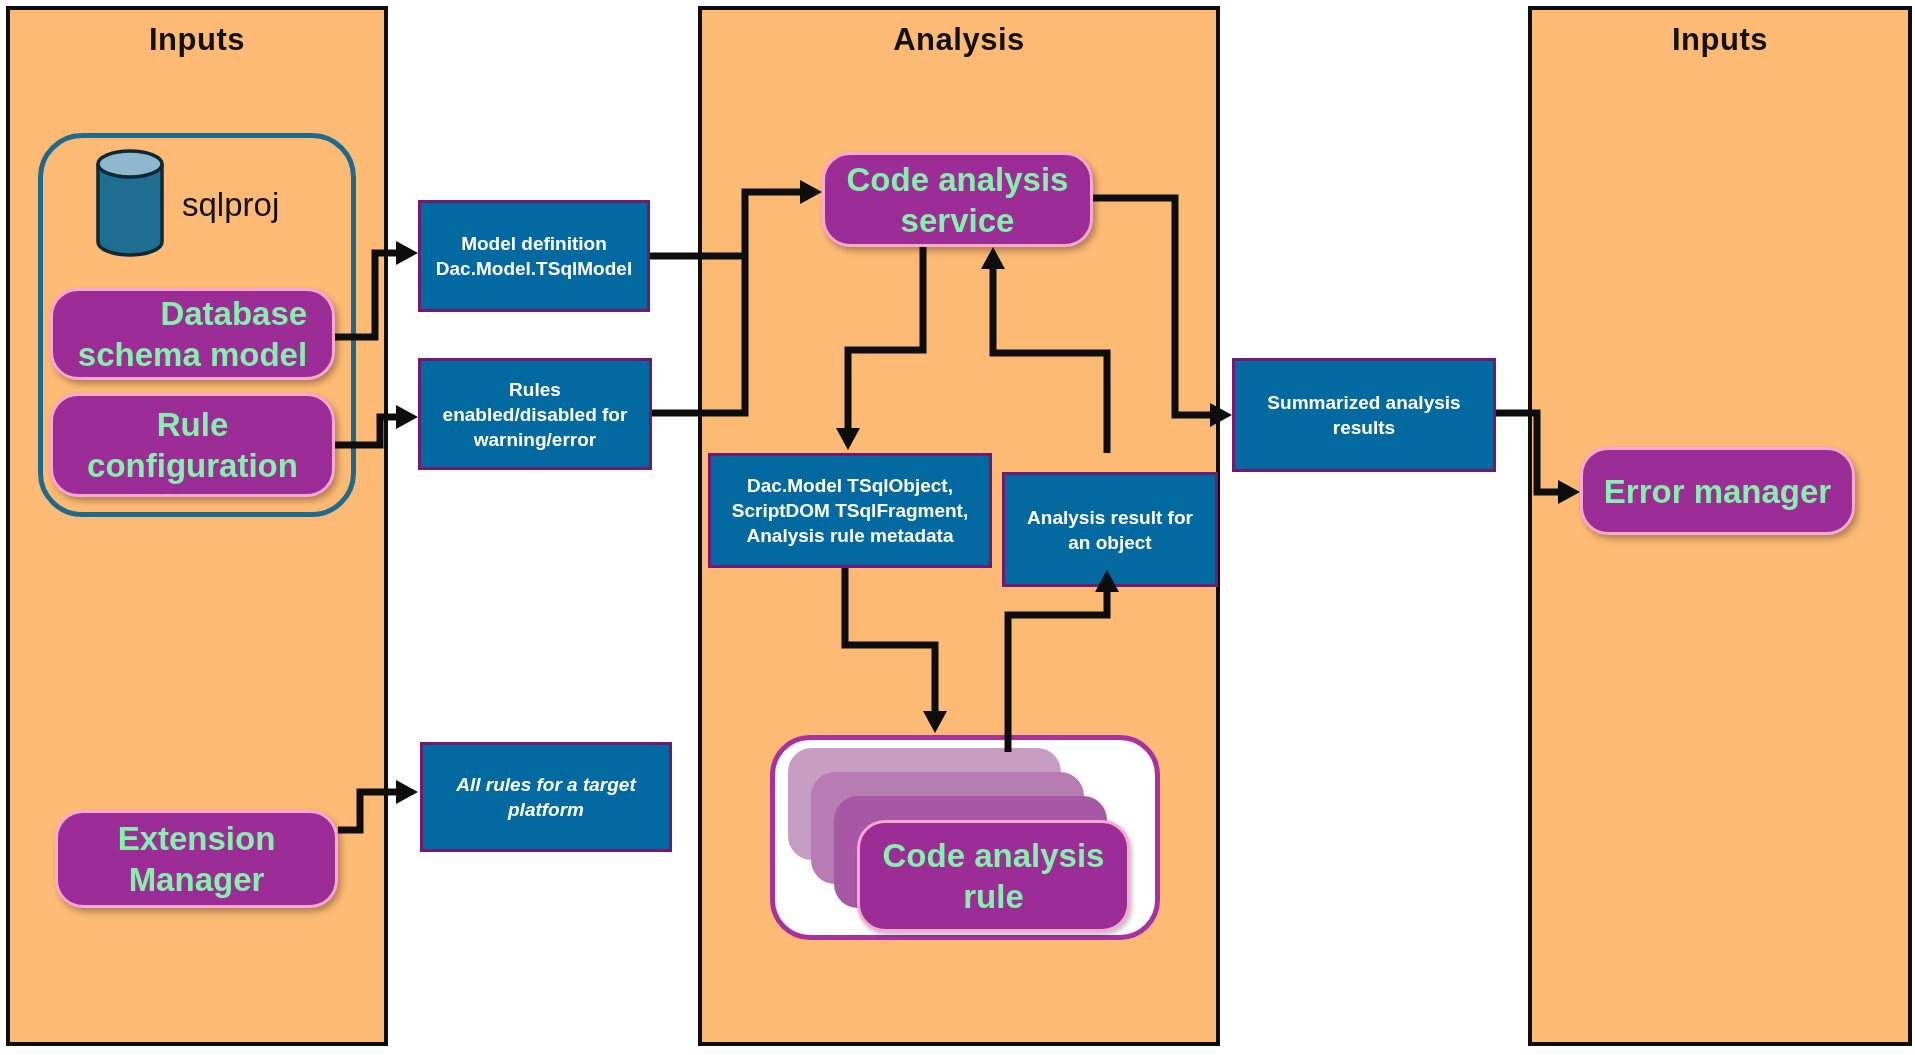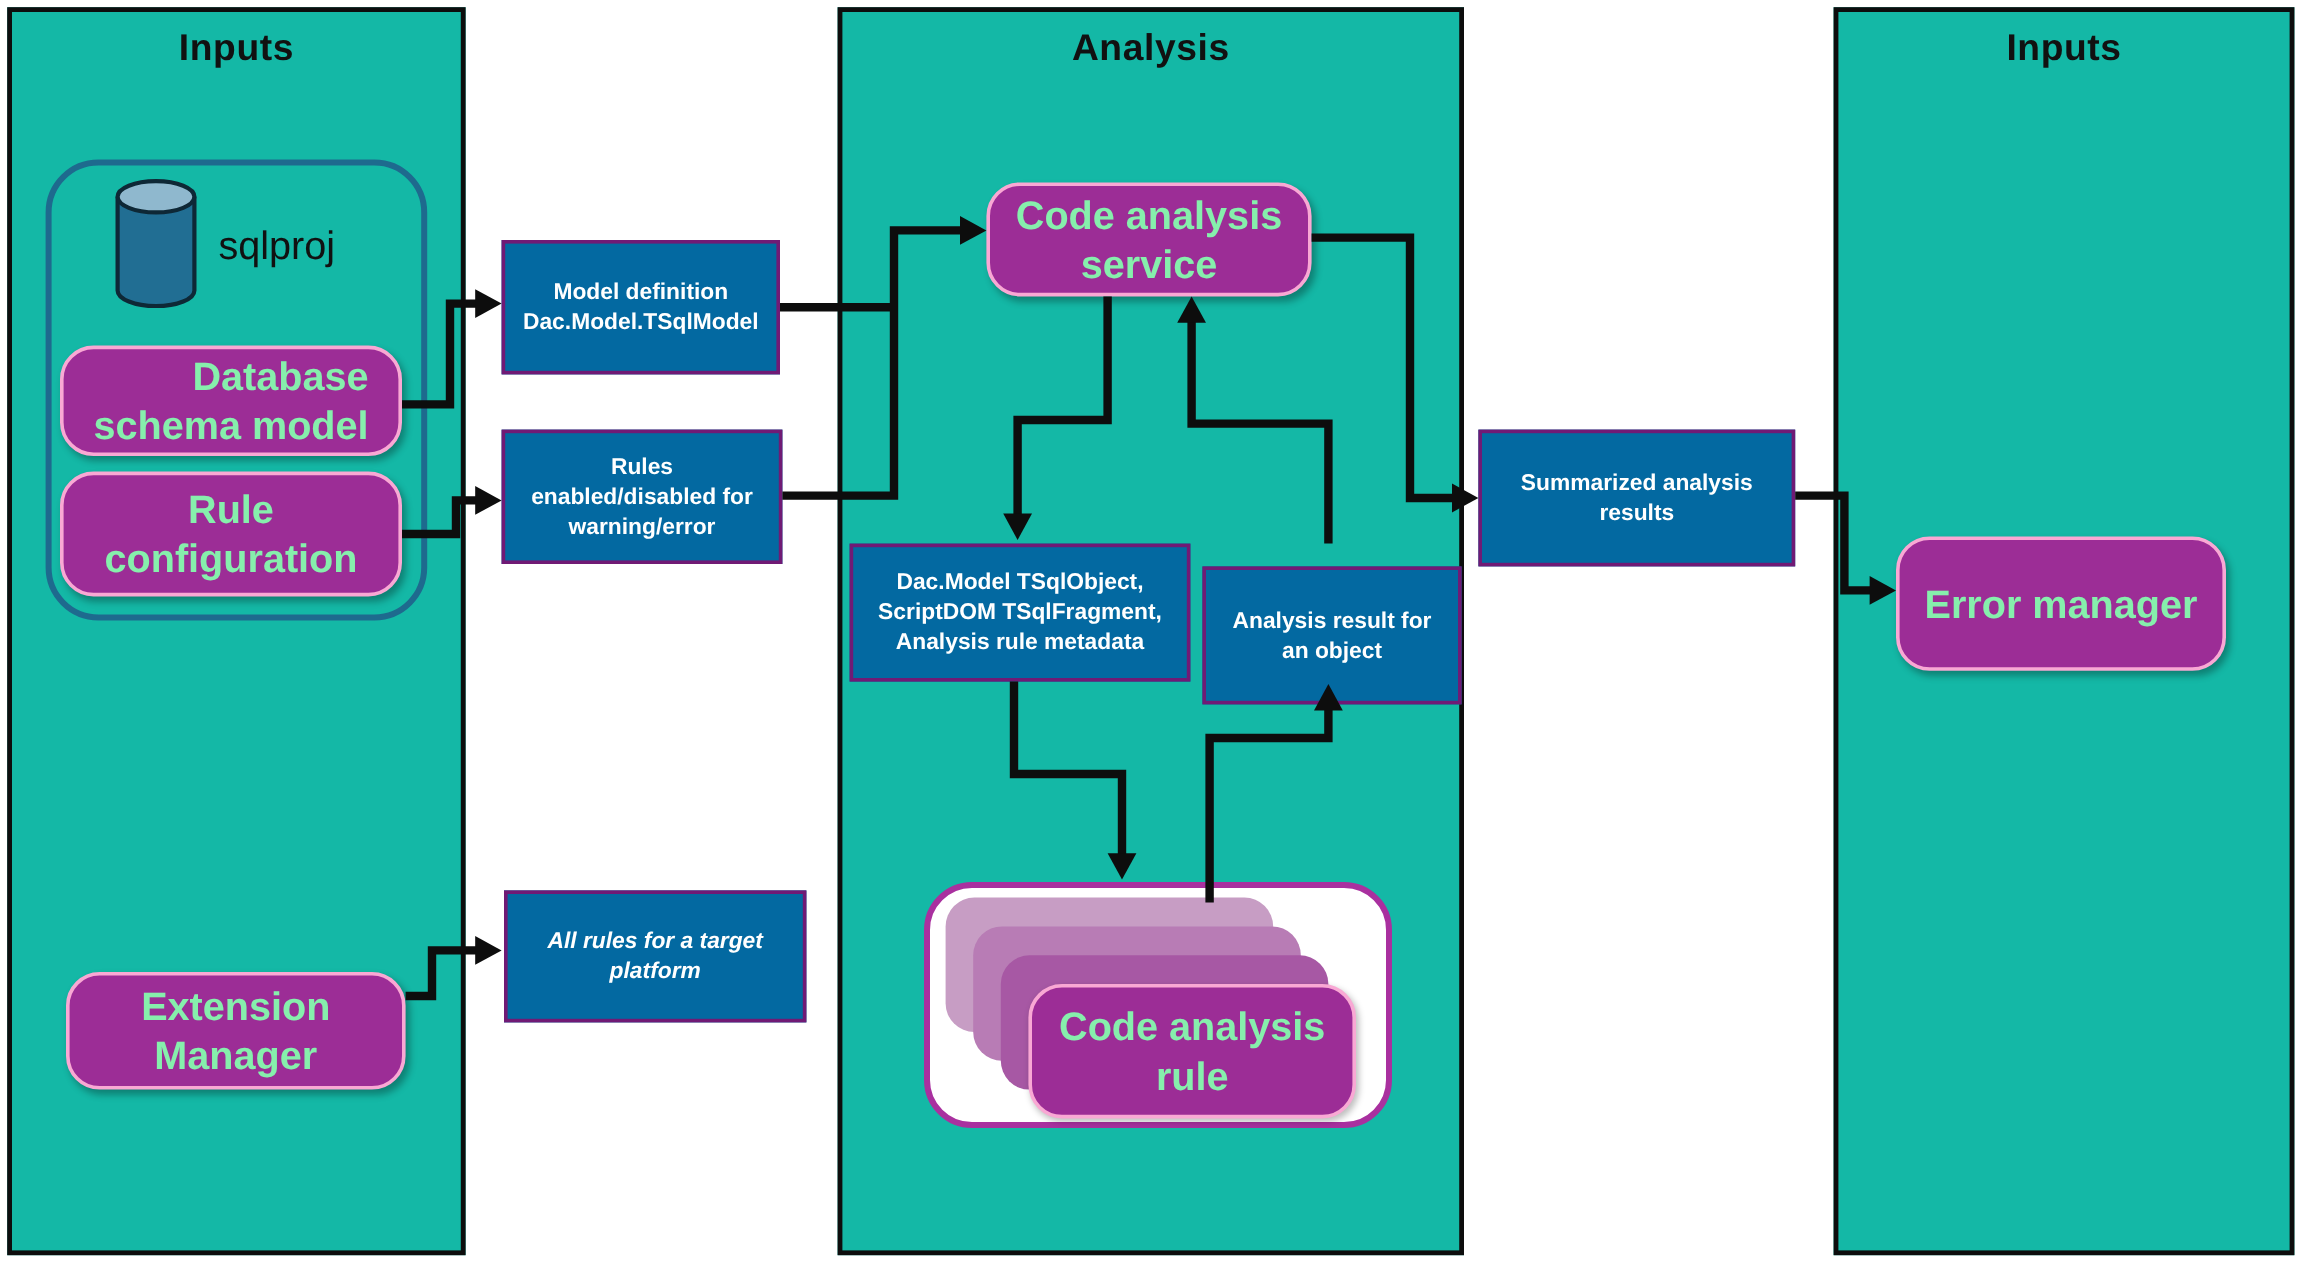--- a/index.html
+++ b/index.html
@@ -1,21 +1,21 @@
 <!DOCTYPE html>
 <html><head>
 <meta charset="utf-8">
 <style>
   html,body{margin:0;padding:0;background:#ffffff;}
   .canvas{
     position:relative;width:1915px;height:1055px;background:#ffffff;
     font-family:"Liberation Sans","DejaVu Sans",sans-serif;overflow:hidden;
   }
   .panel{
-    position:absolute;top:6px;height:1040px;background:#14b8a6;
+    position:absolute;top:6px;height:1040px;background:#fdba74;
     border:4px solid #0d0d0d;box-sizing:border-box;
   }
   #panel-inputs{left:6px;width:382px;}
   #panel-analysis{left:698px;width:522px;}
   #panel-output{left:1528px;width:384px;}
   .panel-title{
     position:absolute;top:12px;left:0;width:100%;text-align:center;
     font-size:31px;font-weight:600;color:#111;letter-spacing:.5px;
   }
   .tealbox{
@@ -25,21 +25,21 @@
   .pbox{
     position:absolute;background:#9c2d96;border:3px solid #f9a8d4;border-radius:28px;
     box-sizing:border-box;display:flex;align-items:center;justify-content:center;
     color:#86efac;font-size:33px;line-height:41px;font-weight:600;text-align:center;
     white-space:pre-line;box-shadow:3px 4px 6px rgba(0,0,0,.30);
   }
   #box-db-schema{left:50px;top:288px;width:285px;height:92px;text-align:right;}
   #box-rule-config{left:50px;top:393px;width:285px;height:104px;}
   #box-extension{left:55px;top:790px;width:283px;height:98px;margin-top:20px;}
   #box-service{left:822px;top:152px;width:271px;height:95px;}
-  #box-error{left:1580px;top:447px;width:275px;height:112px;}
+  #box-error{left:1580px;top:447px;width:275px;height:88px;}
   .gbox{
     position:absolute;background:#0369a1;border:3px solid #701a75;
     box-sizing:border-box;display:flex;align-items:center;justify-content:center;
     color:#fff;font-size:19px;line-height:25px;font-weight:600;text-align:center;
     white-space:pre-line;
   }
   #box-model-def{left:418px;top:200px;width:232px;height:112px;}
   #box-rules-enabled{left:418px;top:358px;width:234px;height:112px;}
   #box-all-rules{left:420px;top:742px;width:252px;height:110px;font-style:italic;}
   #box-dac-obj{left:708px;top:453px;width:284px;height:115px;}

